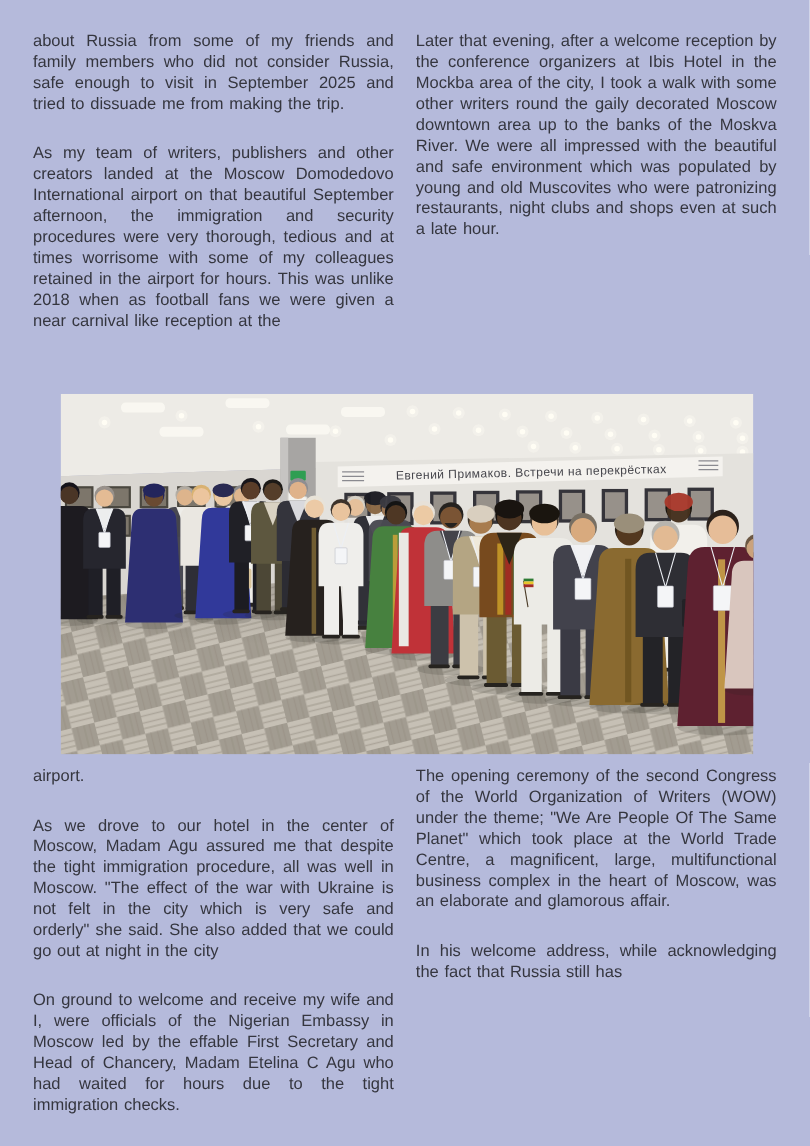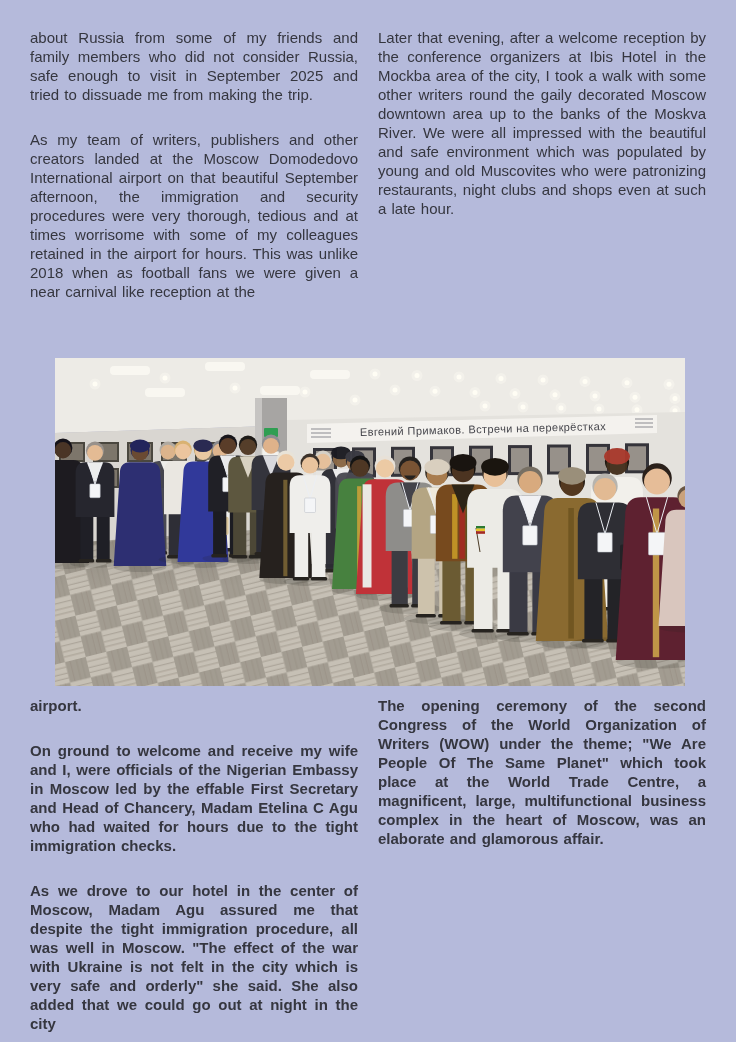--- a/index.html
+++ b/index.html
@@ -1,20 +1,20 @@
 <!DOCTYPE html>
 <html><head>
 <meta charset="utf-8">
 <style>
   html,body{margin:0;padding:0;}
   body{font-family:"Liberation Sans","DejaVu Sans",sans-serif;}
   .page{position:relative;width:736px;height:1042px;overflow:hidden;}
   .cols{position:absolute;left:30px;right:30px;display:grid;grid-template-columns:1fr 1fr;column-gap:20px;}
   .cols.top{top:28px;}
-  .cols.bottom{top:696px;font-weight:bold;}
+  .cols.bottom{top:696px;}
   .col p{margin:0 0 26px 0;font-size:15px;line-height:19px;text-align:justify;word-spacing:1px;}
   .col p:last-child{margin-bottom:0;}
   figure.photo{position:absolute;left:55px;top:358px;width:630px;height:328px;margin:0;overflow:hidden;}
   figure.photo svg{display:block;width:100%;height:100%;}
 </style>
 </head>
 <body>
 
 <div class="page" style="background: rgb(181, 186, 219); color: rgb(53, 54, 63);">
 
@@ -460,21 +460,22 @@
     <rect x="421" y="168" width="9" height="2.6" fill="#2d7a32"></rect>
     <rect x="421" y="170.6" width="9" height="2.6" fill="#e8c52a"></rect>
     <rect x="421" y="173.2" width="9" height="2.6" fill="#a32a22"></rect>
   </g>
       </svg>
   </figure>
 
   <div class="cols bottom">
     <div class="col" id="col-bottom-left">
         <p>airport.</p>
+        <p>As we drove to our hotel in the center of Moscow, Madam Agu assured me that despite the tight immigration procedure, all was well in Moscow. "The effect of the war with Ukraine is not felt in the city which is very safe and orderly" she said. She also added that we could go out at night in the city</p>
         <p>On ground to welcome and receive my wife and I, were officials of the Nigerian Embassy in Moscow led by the effable First Secretary and Head of Chancery, Madam Etelina C Agu who had waited for hours due to the tight immigration checks.</p>
-        <p>As we drove to our hotel in the center of Moscow, Madam Agu assured me that despite the tight immigration procedure, all was well in Moscow. "The effect of the war with Ukraine is not felt in the city which is very safe and orderly" she said. She also added that we could go out at night in the city</p>
       </div>
     <div class="col" id="col-bottom-right">
         <p>The opening ceremony of the second Congress of the World Organization of Writers (WOW) under the theme; "We Are People Of The Same Planet" which took place at the World Trade Centre, a magnificent, large, multifunctional business complex in the heart of Moscow, was an elaborate and glamorous affair.</p>
+        <p>In his welcome address, while acknowledging the fact that Russia still has</p>
       </div>
   </div>
 
 </div>
 
 </body></html>

